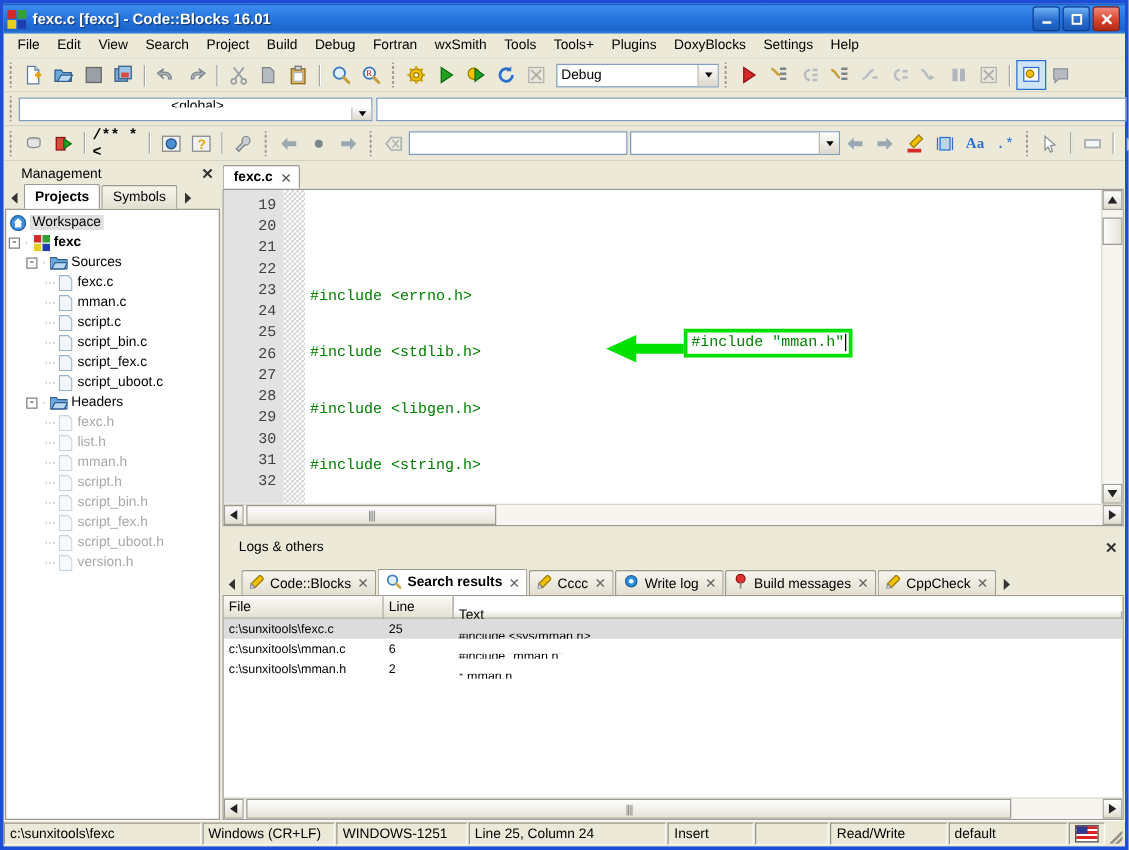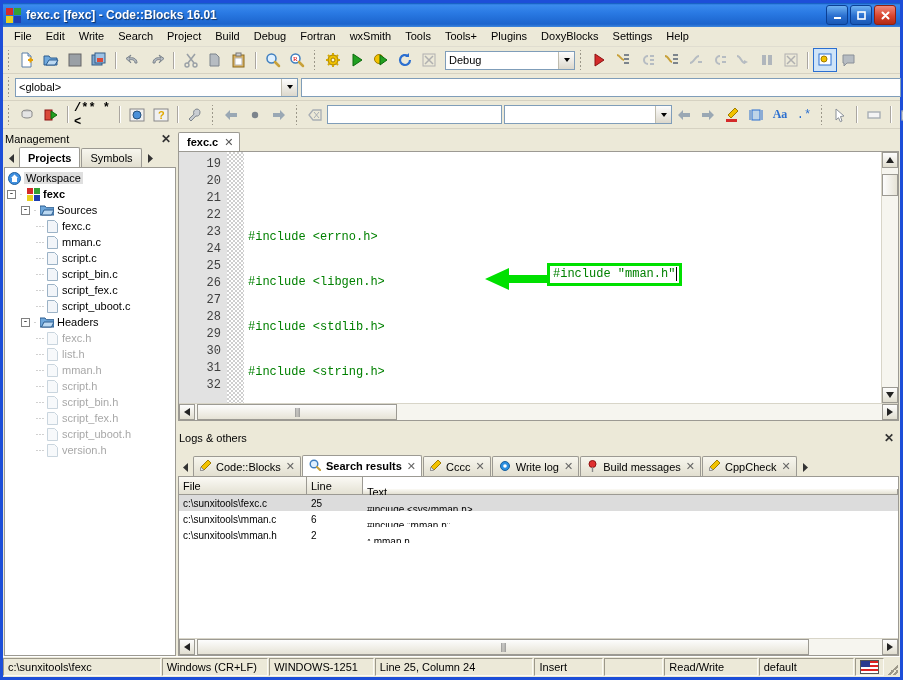--- a/index.html
+++ b/index.html
@@ -140,21 +140,21 @@
     gap: 2px;
   }
   .leftcol { width: 172px; display:flex; flex-direction:column; flex:0 0 auto; }
   .rightcol { flex: 1 1 auto; display: flex; flex-direction: column; min-width:0; }
 
   .panelhdr {
     height: 17px;
     display: flex; align-items: center;
     background: #ece9d8;
     font-size: 11px;
-    padding-left: 1px;
+    padding-left: 13px;
     flex: 0 0 auto;
   }
   .panelhdr .x {
     margin-left: auto; margin-right: 5px;
     font-size: 12px; font-weight: bold; color: #333; line-height: 1;
   }
 
   
   .tabstrip {
     height: 21px; display: flex; align-items: flex-end;
@@ -411,21 +411,21 @@
         <svg width="9" height="9" viewBox="0 0 9 9">
             <path d="M1.5 1.5 L7.5 7.5 M7.5 1.5 L1.5 7.5" stroke="#fff" stroke-width="2" stroke-linecap="round"></path>
           </svg>
       </span>
     </span>
   </div>
 
   <div class="menubar">
     <span class="mi">File</span>
     <span class="mi">Edit</span>
-    <span class="mi">Write</span>
+    <span class="mi">View</span>
     <span class="mi">Search</span>
     <span class="mi">Project</span>
     <span class="mi">Build</span>
     <span class="mi">Debug</span>
     <span class="mi">Fortran</span>
     <span class="mi">wxSmith</span>
     <span class="mi">Tools</span>
     <span class="mi">Tools+</span>
     <span class="mi">Plugins</span>
     <span class="mi">DoxyBlocks</span>
@@ -616,21 +616,21 @@
     </span>
     <span class="tbbtn">
       <svg width="16" height="16" viewBox="0 0 16 16">
           <path d="M2 3h11v8H6l-3 3V11H2z" fill="#b6bcc2" stroke="#8a9098"></path>
         </svg>
     </span>
   </div>
 
   <div class="tbrow2">
     <span class="grip"></span>
-    <span class="combo" style="width:283px;">
+    <span class="combo" style="width:283px;flex-direction:column;">
       <span class="val">&lt;global&gt;</span>
       <span class="arrow">
           <i class="tri-down"></i>
         </span>
     </span>
     <span class="combo" style="width:600px;margin-left:3px;">
       <span class="val"></span>
     </span>
   </div>
 
@@ -996,22 +996,22 @@
             <div class="ln">30</div>
             <div class="ln">31</div>
             <div class="ln">32</div>
           </div>
 
           <div class="foldcol"></div>
 
           <div class="code">
             <div class="ln"></div>
             <div class="ln">#include &lt;errno.h&gt;</div>
+            <div class="ln">#include &lt;stdlib.h&gt;</div>
             <div class="ln">#include &lt;libgen.h&gt;</div>
-            <div class="ln">#include &lt;stdlib.h&gt;</div>
             <div class="ln">#include &lt;string.h&gt;</div>
             
             
             
             
             
             
             
             
             

